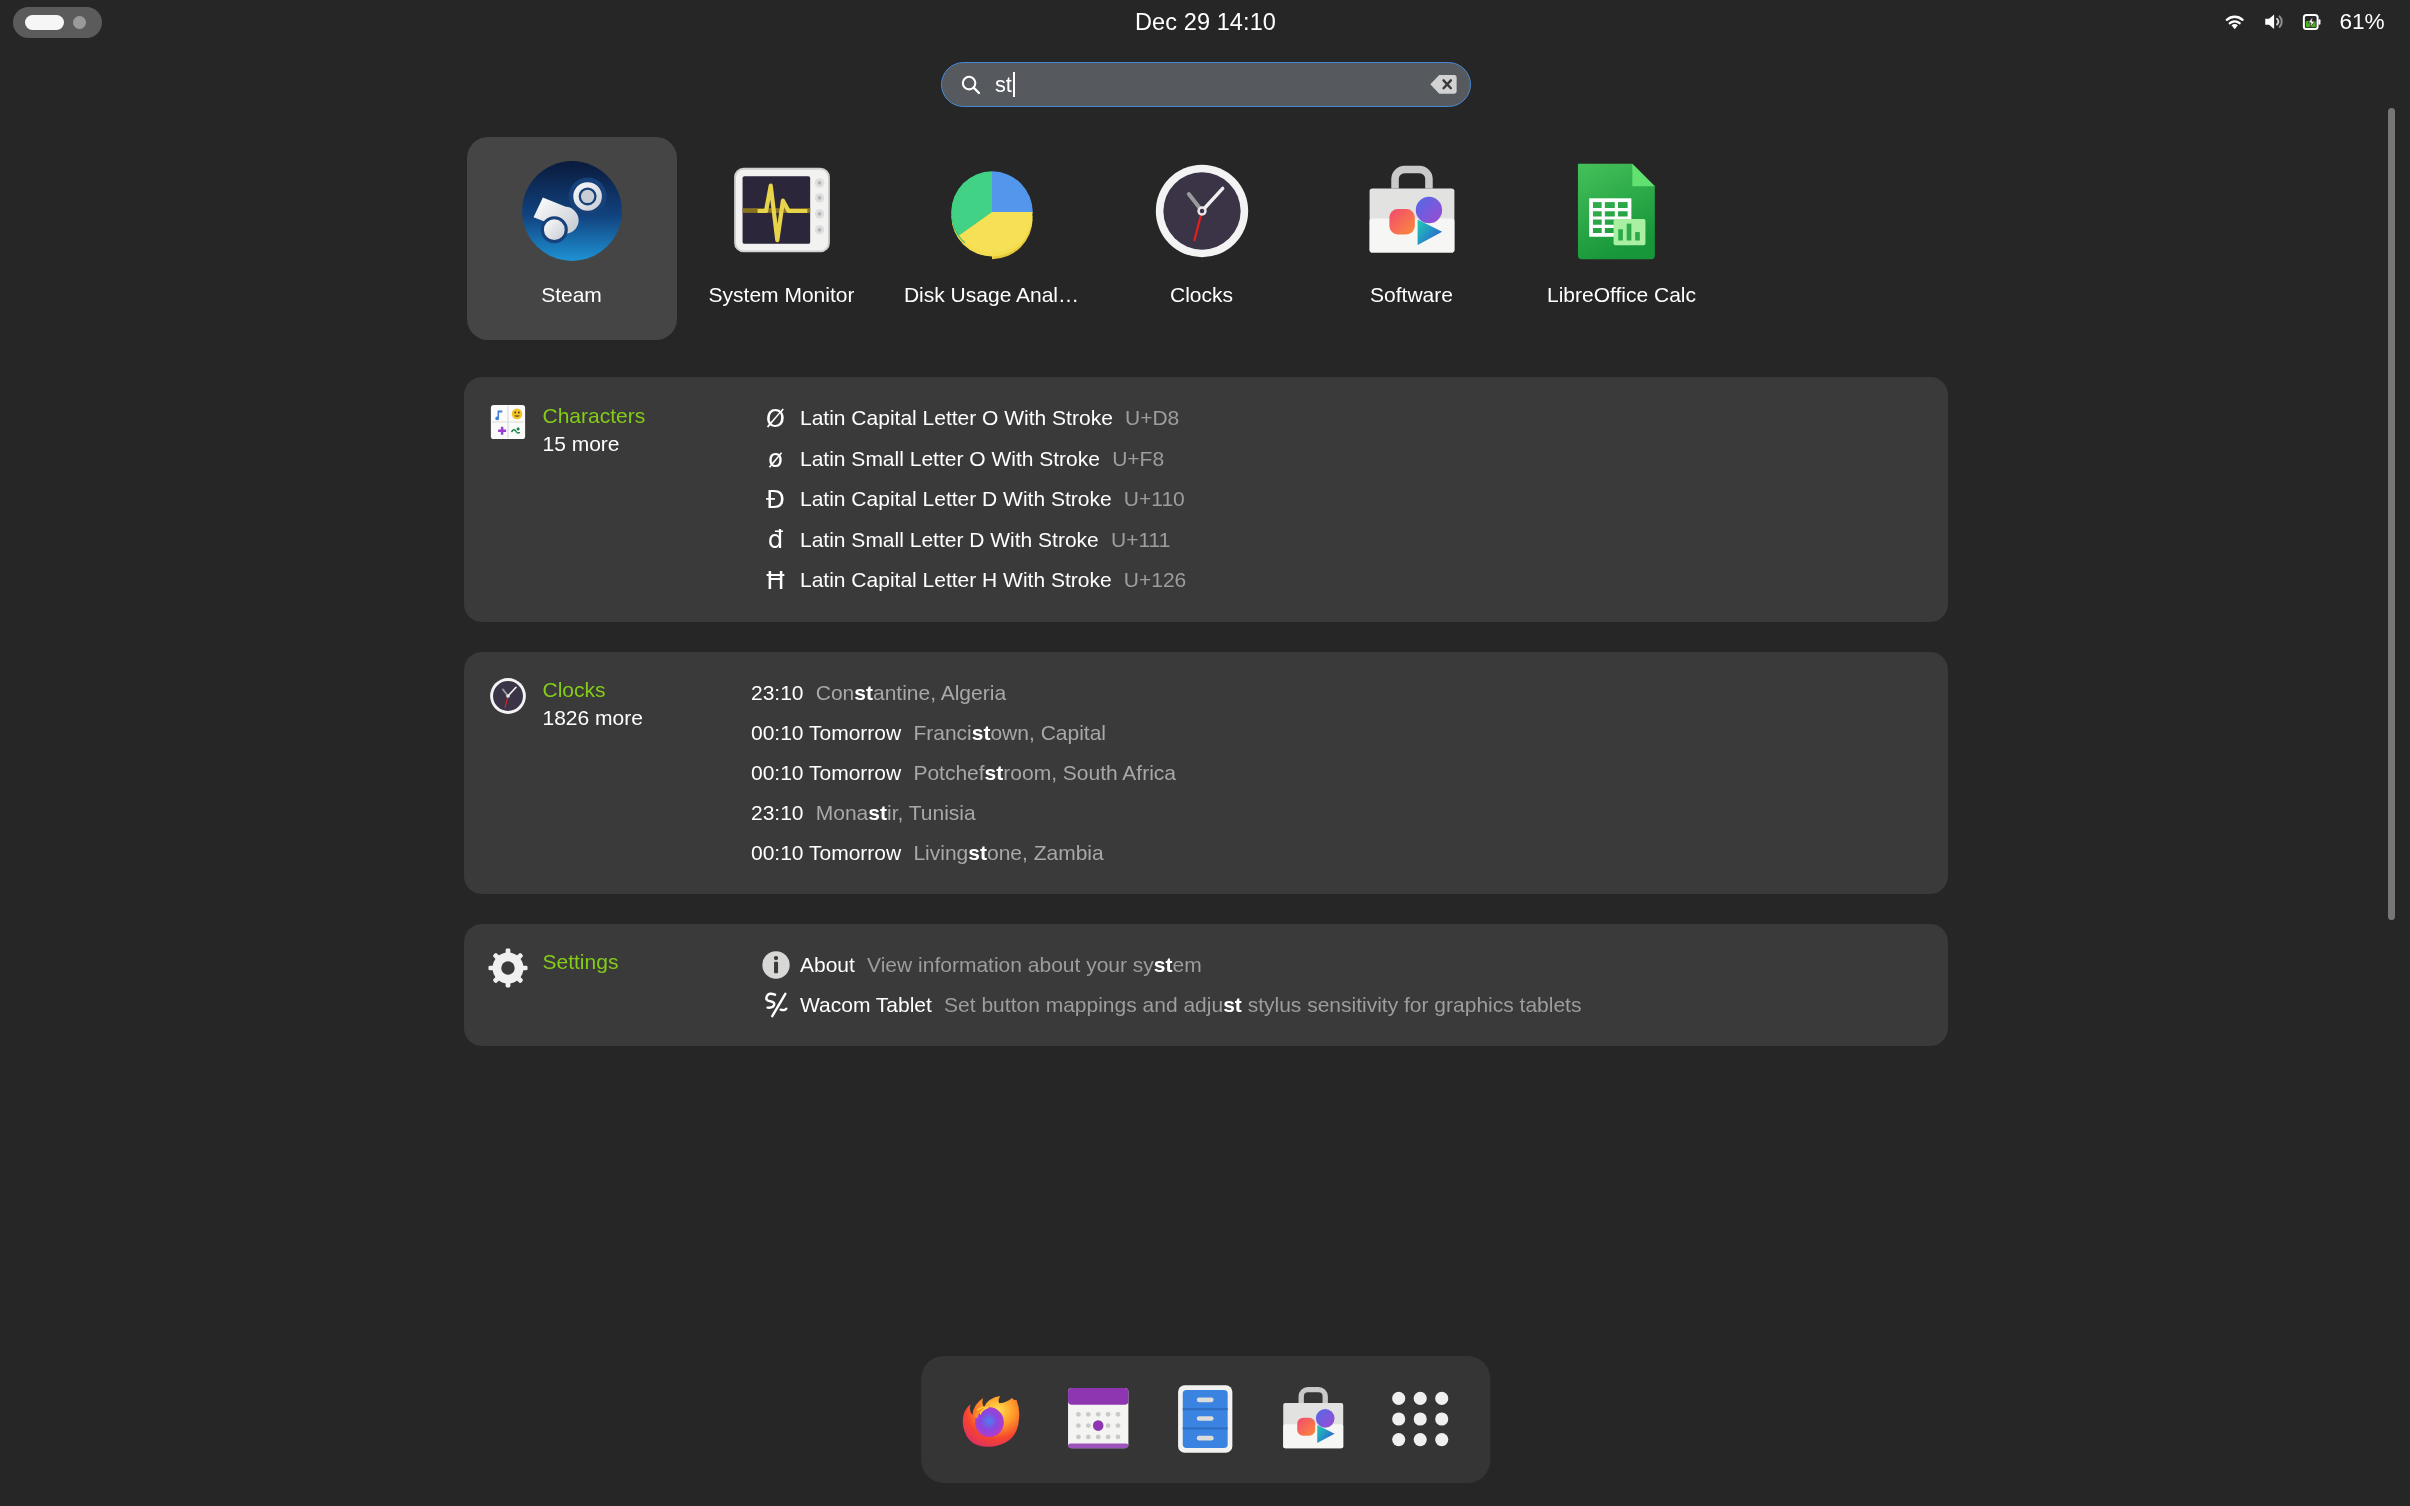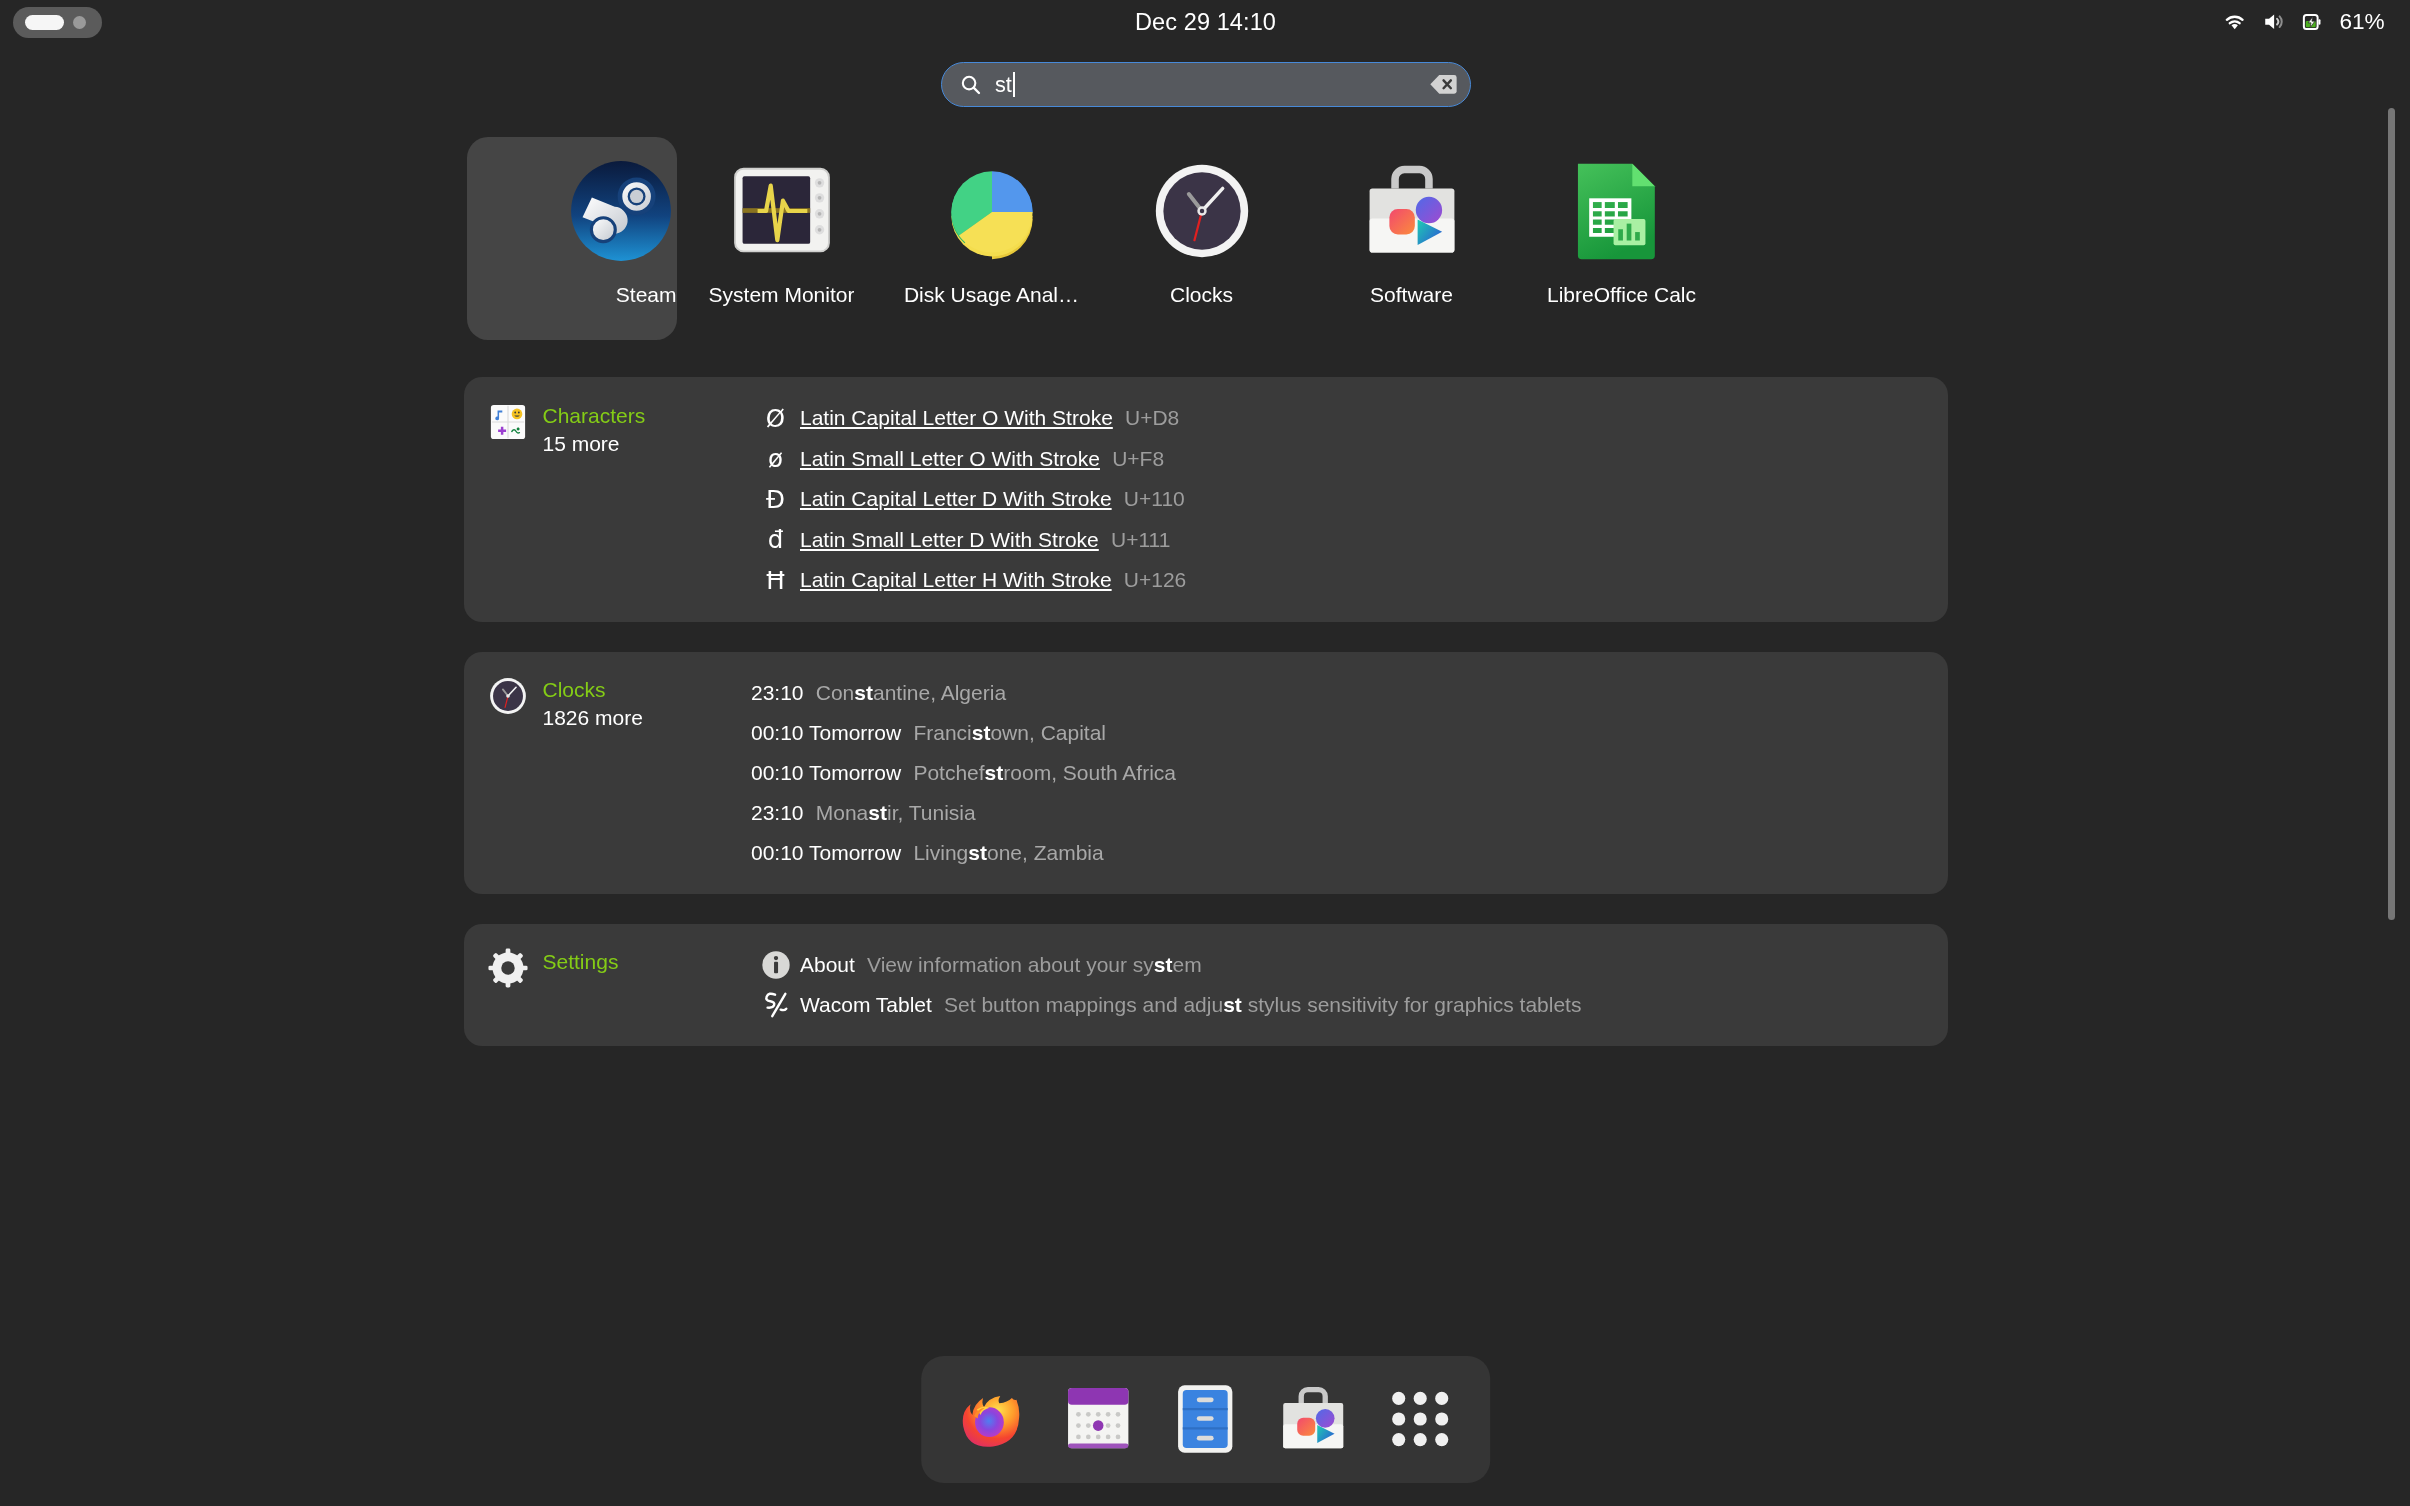--- a/index.html
+++ b/index.html
@@ -144,21 +144,21 @@
     width: 210px;
     height: 203px;
     border-radius: 21px;
     display: flex;
     flex-direction: column;
     align-items: center;
     justify-content: flex-start;
     padding-top: 18px;
     cursor: pointer;
   }
-  .app-tile.selected { background: #454545; align-items: flex-end; }
+  .app-tile.selected { background: #454545; }
   .app-icon-box {
     width: 111px;
     height: 111px;
     display: flex;
     align-items: center;
     justify-content: center;
     margin-bottom: 17px;
   }
   .app-label {
     color: #ffffff;
@@ -223,21 +223,21 @@
 
   
   .char-glyph {
     width: 49px;
     flex: 0 0 49px;
     color: #ffffff;
     font-size: 24.5px;
     text-align: center;
     font-family: "DejaVu Sans", sans-serif;
   }
-  .char-name { color: #ffffff; font-size: 21px; text-decoration: underline; }
+  .char-name { color: #ffffff; font-size: 21px; }
   .char-code { color: #9d9d9d; font-size: 21px; margin-left: 12.2px; }
 
   
   .clock-time { color: #ffffff; font-size: 21px; white-space: nowrap; }
   .clock-city { color: #a8a8a8; font-size: 21px; margin-left: 12.2px; }
   .clock-city b, .set-desc b, .clock-time b { color: #ffffff; font-weight: bold; }
 
   
   .set-icon {
     width: 49px; flex: 0 0 49px;

